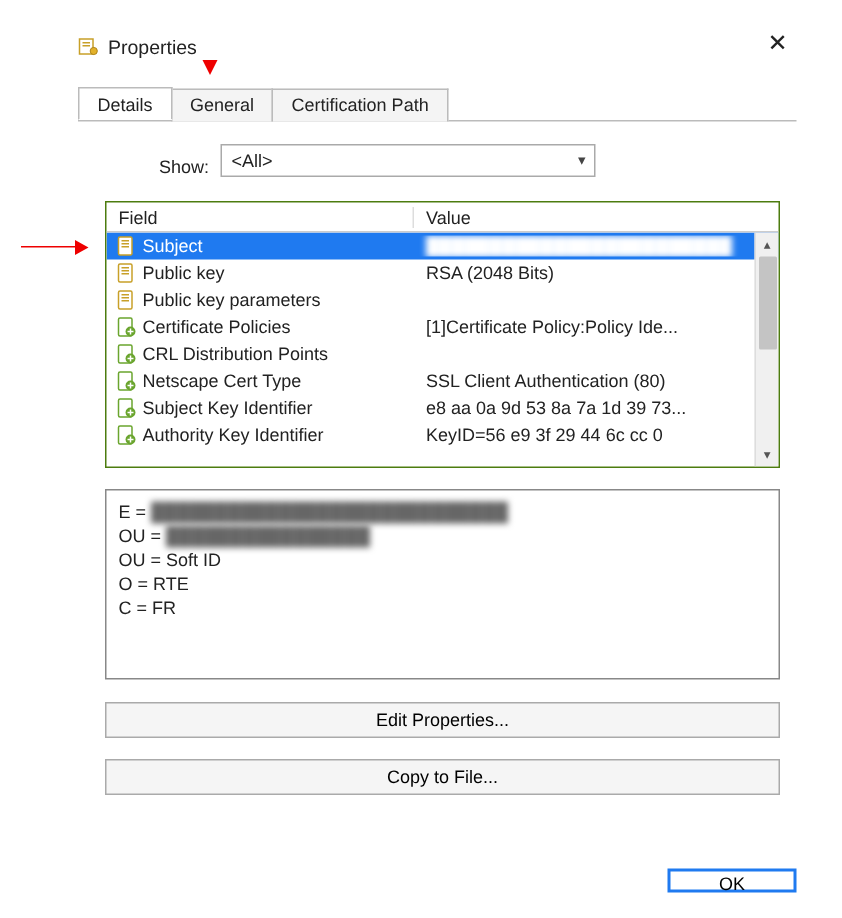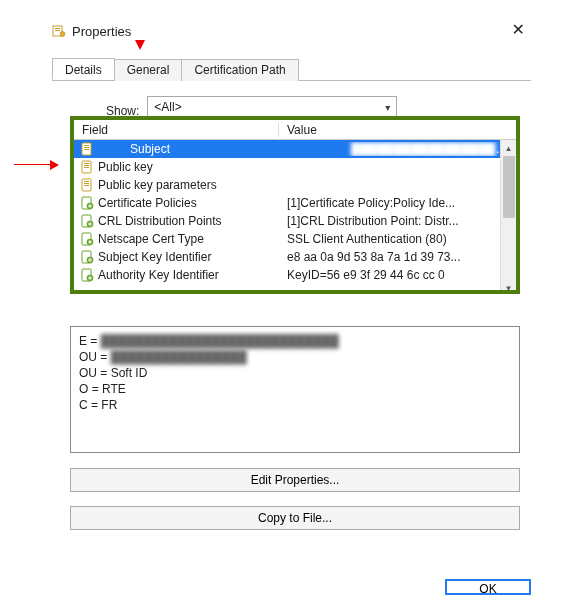--- a/index.html
+++ b/index.html
@@ -76,23 +76,23 @@
     display: flex; align-items: center;
     justify-content: space-between;
     padding: 0 6px;
     font-size: 12px;
   }
   .select .chev { font-size: 10px; color: #444; }
 
   
   .listbox {
     position: absolute;
-    top: 116px; left: 70px;
+    top: 134px; left: 70px;
     width: 450px; height: 178px;
-    border: 4px solid #4d7c0f;
+    border: 1px solid #4d7c0f;
     overflow: hidden;
     background: #fff;
   }
   .list-head {
     display: flex;
     border-bottom: 1px solid #ccc;
     font-size: 12px;
     height: 20px;
     align-items: center;
   }
@@ -104,21 +104,21 @@
     overflow: hidden;
   }
   .row {
     display: flex;
     height: 18px;
     align-items: center;
     font-size: 12px;
     white-space: nowrap;
     cursor: default;
   }
-  .row.sel { background: #1f7af0; color: #fff; gap: 32px; }
+  .row.sel { background: #1f7af0; color: #fff; }
   .row .ic {
     width: 14px; height: 14px;
     margin: 0 4px 0 6px;
     flex: 0 0 14px;
   }
   .row .f { width: 181px; overflow: hidden; text-overflow: ellipsis;}
   .row .v { flex: 1; padding-left: 8px; overflow: hidden; text-overflow: ellipsis;}
   .row.sel .v.blur span {
     filter: blur(2px);
     -webkit-filter: blur(2px);
@@ -290,20 +290,21 @@
           <span class="v blur"><span>████████████████████████</span></span>
         </div>
         <div class="row">
           <span class="ic"><svg width="14" height="14" viewBox="0 0 14 14">
               <rect x="2" y="1" width="9" height="12" rx="1" fill="#fff" stroke="#c8a028"></rect>
               <rect x="4" y="3" width="5" height="1" fill="#c8a028"></rect>
               <rect x="4" y="5" width="5" height="1" fill="#c8a028"></rect>
               <rect x="4" y="7" width="5" height="1" fill="#c8a028"></rect>
             </svg></span>
           <span class="f">Public key</span>
+          <span class="v"><span>RSA (2048 Bits)</span></span>
         </div>
         <div class="row">
           <span class="ic"><svg width="14" height="14" viewBox="0 0 14 14">
               <rect x="2" y="1" width="9" height="12" rx="1" fill="#fff" stroke="#c8a028"></rect>
               <rect x="4" y="3" width="5" height="1" fill="#c8a028"></rect>
               <rect x="4" y="5" width="5" height="1" fill="#c8a028"></rect>
               <rect x="4" y="7" width="5" height="1" fill="#c8a028"></rect>
             </svg></span>
           <span class="f">Public key parameters</span>
         </div>
@@ -316,21 +317,20 @@
           <span class="f">Certificate Policies</span>
           <span class="v"><span>[1]Certificate Policy:Policy Ide...</span></span>
         </div>
         <div class="row">
           <span class="ic"><svg width="14" height="14" viewBox="0 0 14 14">
               <rect x="2" y="1" width="9" height="12" rx="1" fill="#fff" stroke="#6aa52e"></rect>
               <circle cx="10" cy="10" r="3.3" fill="#6aa52e"></circle>
               <path d="M10 8 L10 12 M8 10 L12 10" stroke="#fff" stroke-width="1"></path>
             </svg></span>
           <span class="f">CRL Distribution Points</span>
-          <span class="v"><span>[1]CRL Distribution Point: Distr...</span></span>
         </div>
         <div class="row">
           <span class="ic"><svg width="14" height="14" viewBox="0 0 14 14">
               <rect x="2" y="1" width="9" height="12" rx="1" fill="#fff" stroke="#6aa52e"></rect>
               <circle cx="10" cy="10" r="3.3" fill="#6aa52e"></circle>
               <path d="M10 8 L10 12 M8 10 L12 10" stroke="#fff" stroke-width="1"></path>
             </svg></span>
           <span class="f">Netscape Cert Type</span>
           <span class="v"><span>SSL Client Authentication (80)</span></span>
         </div>

